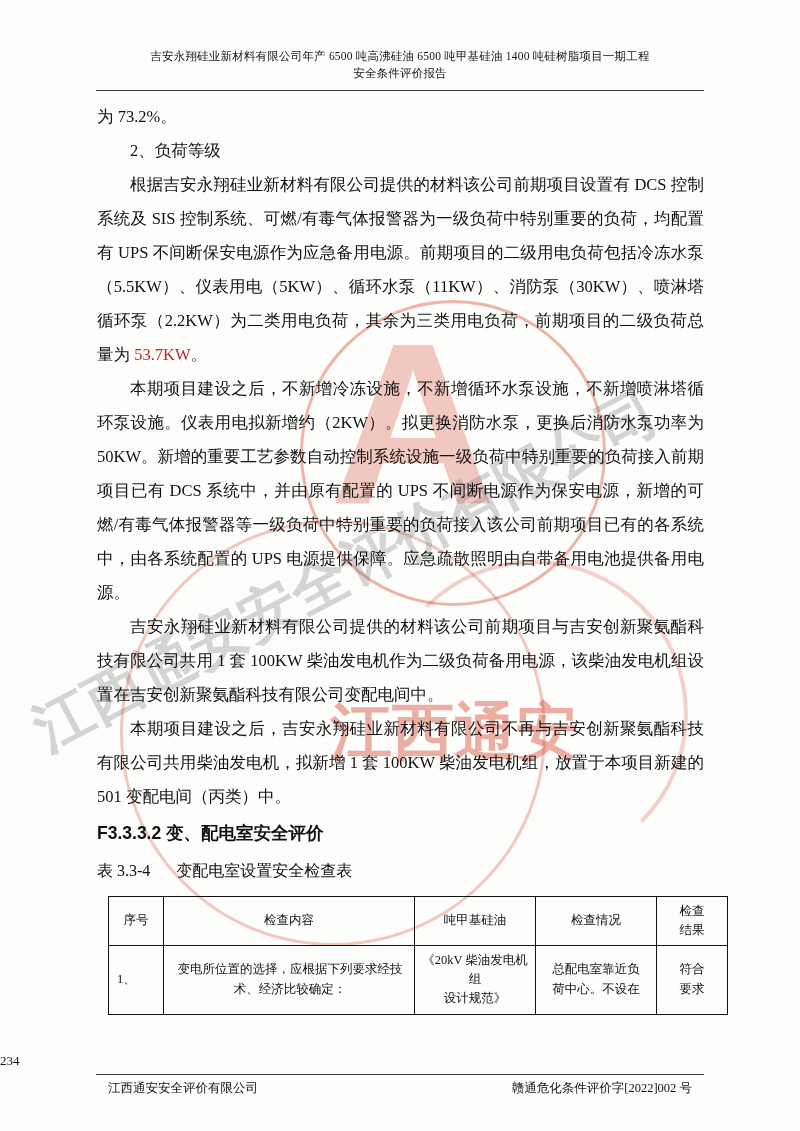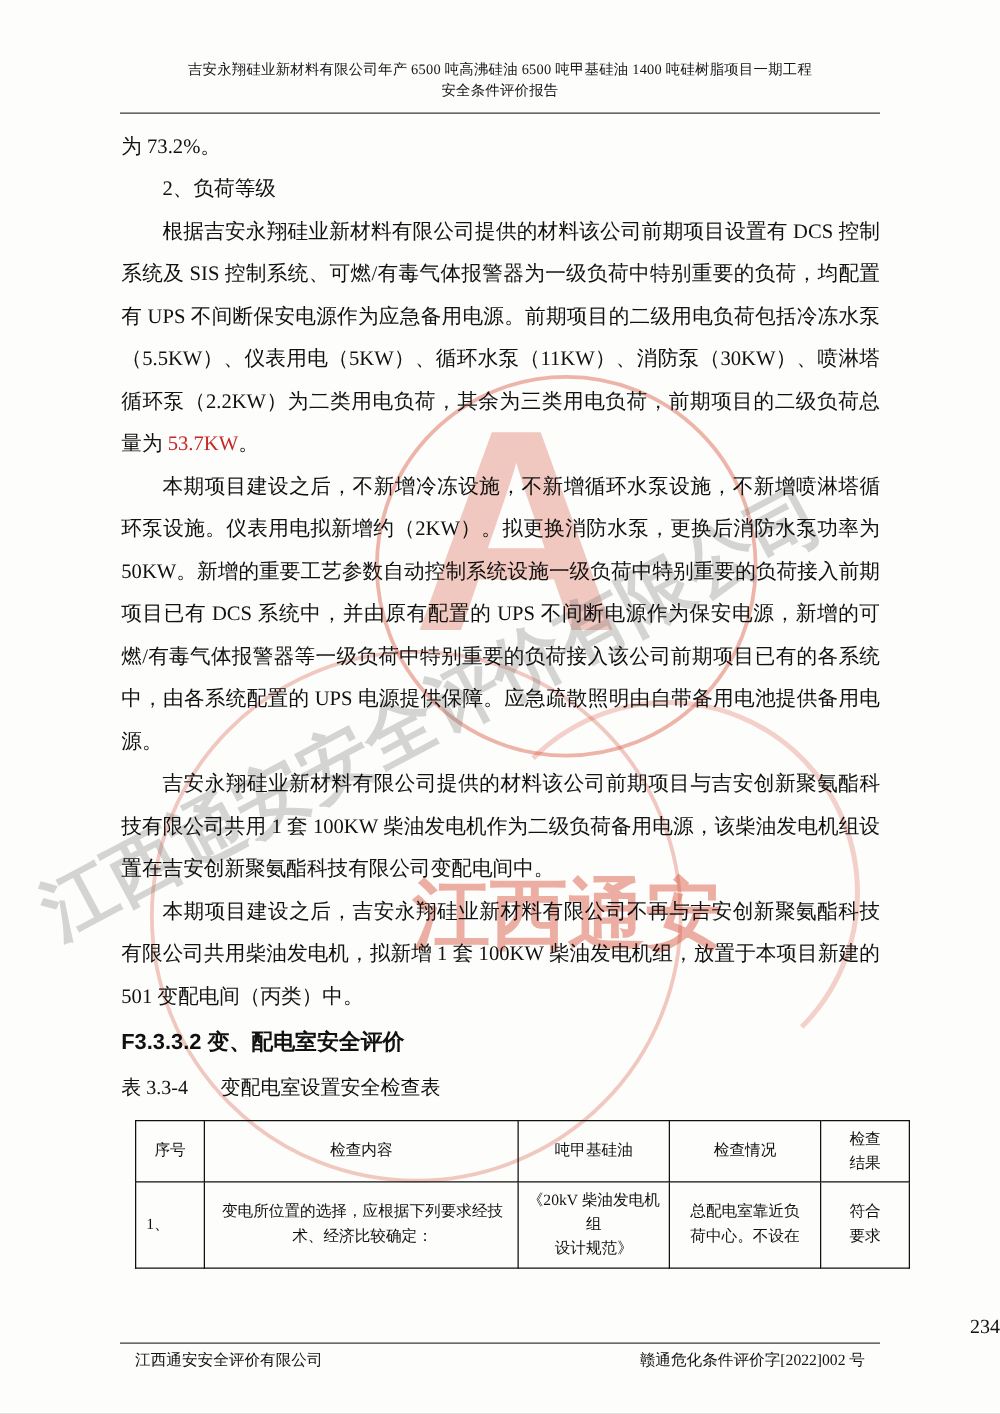--- a/index.html
+++ b/index.html
@@ -120,22 +120,22 @@
   .c-sit { width: 112px; }
   .c-res { width: 62px; }
   .two-line { line-height: 1.5; }
 
   
   .page-number {
     position: absolute;
     left: 0;
     top: 1053px;
     width: 800px;
-    text-align: right;
-    font-size: 16px;
+    text-align: left;
+    font-size: 13px;
     color: #111;
   }
   .footer-rule {
     position: absolute;
     left: 96px;
     top: 1074px;
     width: 608px;
     height: 1px;
     background: #3a3a3a;
   }

